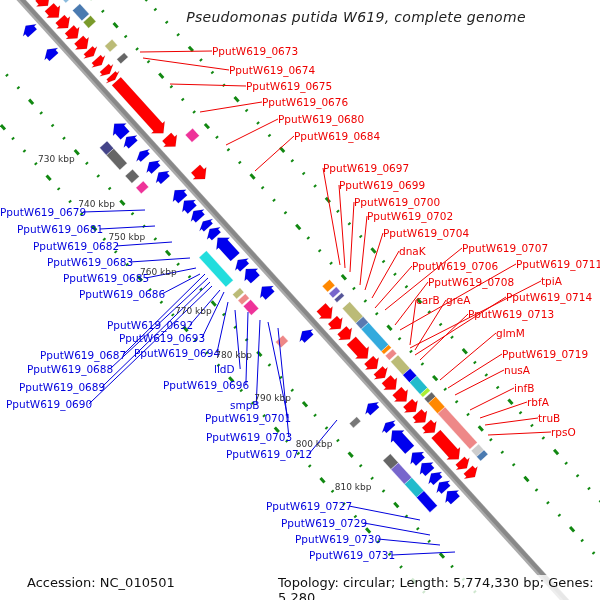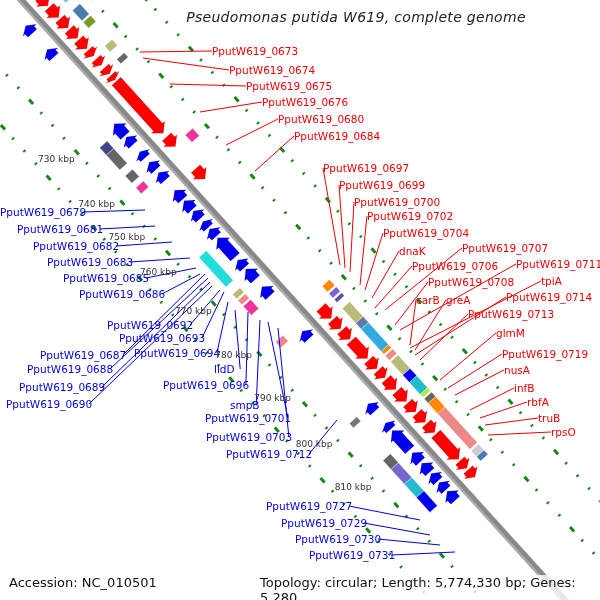--- a/index.html
+++ b/index.html
@@ -1,19 +1,19 @@
 <!DOCTYPE html>
 <html><head>
 <meta charset="utf-8">
 <style>
   html,body{margin:0;padding:0;background:#fff;}
   #canvas{position:relative;width:600px;height:600px;overflow:hidden;background:#fff;font-family:"DejaVu Sans",sans-serif;}
   svg{position:absolute;left:0;top:0;}
   .title{position:absolute;top:9px;left:0;width:592px;text-align:center;padding-left:120px;box-sizing:border-box;font-family:"DejaVu Sans",sans-serif;font-style:italic;font-size:14px;color:#222;letter-spacing:0.3px;}
-  .footer{position:absolute;top:575px;font-family:"DejaVu Sans",sans-serif;font-size:13px;color:#111;background:rgba(255,255,255,0.8);}
+  .footer{position:absolute;top:575px;font-family:"DejaVu Sans",sans-serif;font-size:13px;color:#111;background:rgba(255,255,255,0.8);margin-left:18px;}
   #acc{left:9px;}
   #topo{left:260px;}
 </style>
 </head>
 <body>
 
 <div id="canvas">
   <svg id="map" width="600" height="600">
     <defs>
       <linearGradient id="bb" x1="0" y1="0" x2="1" y2="-1">

